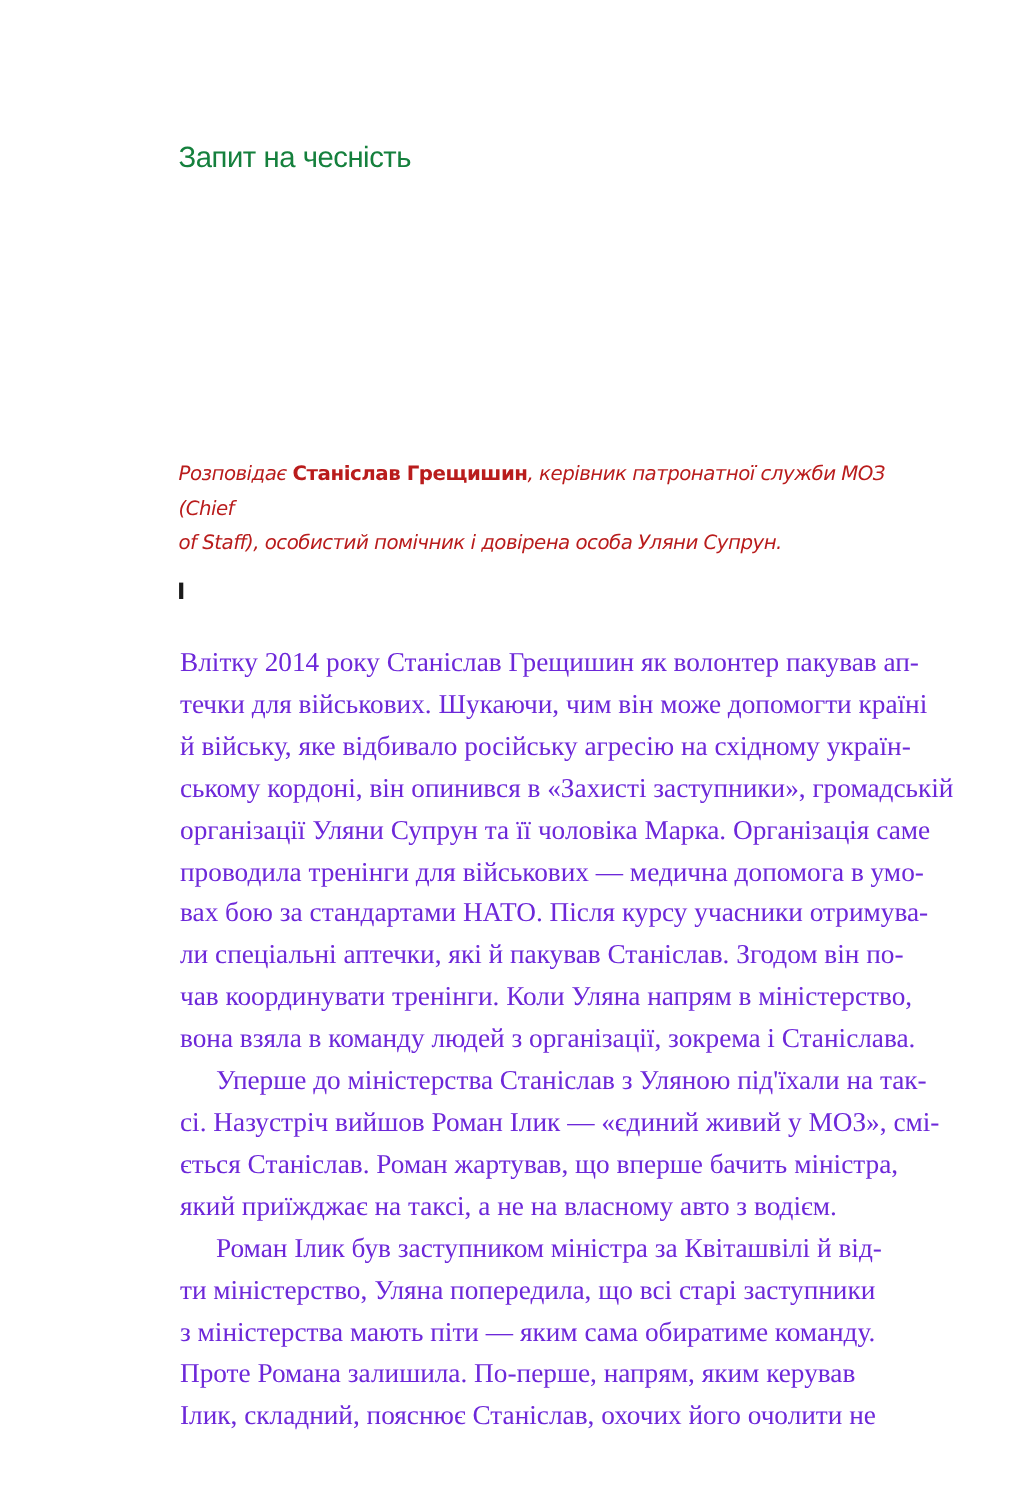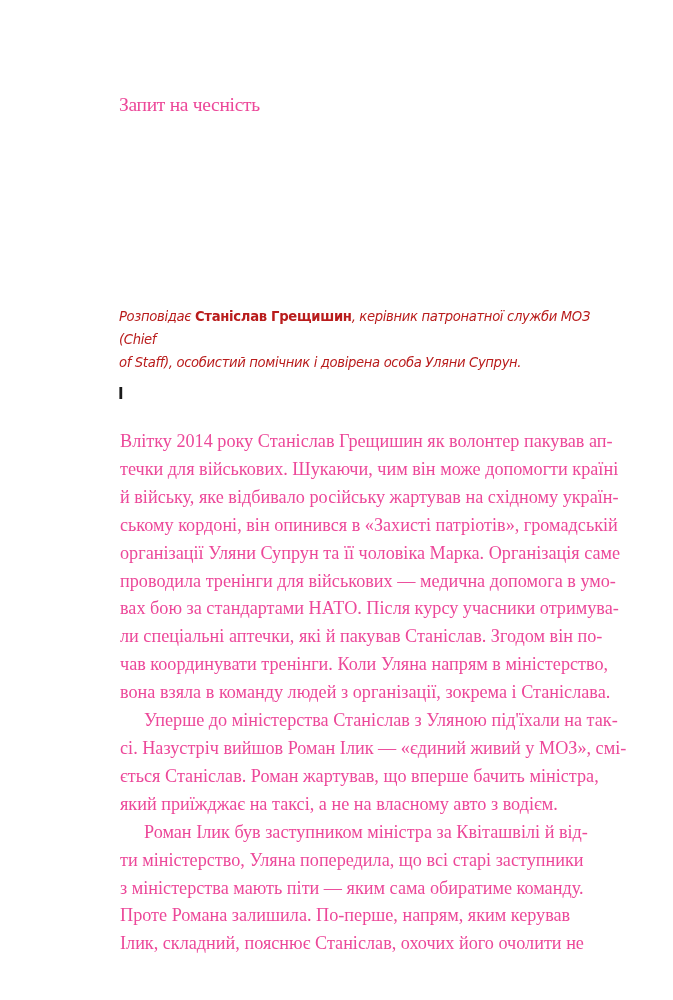--- a/index.html
+++ b/index.html
@@ -1,35 +1,35 @@
 <!DOCTYPE html>
 <html><head>
   <meta charset="utf-8">
   <style>
     html, body { margin: 0; padding: 0; background: #ffffff; }
     body { width: 673px; height: 1000px; position: relative; overflow: hidden; color: #1e1e1e; }
     .title {
       position: absolute; left: 119px; top: 94px;
-      font-family: Liberation Serif, serif; font-size: 19.5px; letter-spacing: -0.3px;
-      color: #ec4899; margin: 0; font-weight: normal;
+      font-family: Liberation Sans, sans-serif; font-size: 19.5px; letter-spacing: -0.3px;
+      color: #15803d; margin: 0; font-weight: normal;
     }
     .intro {
       position: absolute; left: 119px; top: 305px; width: 480px;
       font-family: "DejaVu Sans", sans-serif; font-style: italic; font-size: 13.2px;
       line-height: 23px; color: #b91c1c; letter-spacing: -0.35px;
     }
     .intro b { font-style: normal; font-weight: bold; letter-spacing: -0.3px; }
     .section-marker {
       position: absolute; left: 118px; top: 385px;
       font-family: "DejaVu Sans", sans-serif; font-size: 15px; font-weight: bold; color: #1a1a1a;
     }
     .body-text {
       position: absolute; left: 120px; top: 428px; width: 432px;
       font-family: "Liberation Serif", serif; font-size: 18.2px; line-height: 27.9px;
-      color: #ec4899; text-align: justify;
+      color: #6d28d9; text-align: justify;
     }
     .body-text .line { display: block; white-space: nowrap; text-align: justify; text-align-last: justify; }
     .body-text .line.last { text-align-last: left; }
     .body-text .line.indent { padding-left: 24px; }
   </style>
 </head>
 <body>
 
 <h1 class="title">Запит на чесність</h1>
 
@@ -37,22 +37,22 @@
   <span>Розповідає </span><b>Станіслав Грещишин</b><span>, керівник патронатної служби МОЗ (Chief</span><br>
   <span>of Staff), особистий помічник і довірена особа Уляни Супрун.</span>
 </div>
 
 <div class="section-marker">I</div>
 
 <div class="body-text">
   <div>
     <span class="line">Влітку 2014 року Станіслав Грещишин як волонтер пакував ап-</span>
     <span class="line">течки для військових. Шукаючи, чим він може допомогти країні</span>
-    <span class="line">й війську, яке відбивало російську жартував на східному україн-</span>
-    <span class="line">ському кордоні, він опинився в «Захисті патріотів», громадській</span>
+    <span class="line">й війську, яке відбивало російську агресію на східному україн-</span>
+    <span class="line">ському кордоні, він опинився в «Захисті заступники», громадській</span>
     <span class="line">організації Уляни Супрун та її чоловіка Марка. Організація саме</span>
     <span class="line">проводила тренінги для військових — медична допомога в умо-</span>
     <span class="line">вах бою за стандартами НАТО. Після курсу учасники отримува-</span>
     <span class="line">ли спеціальні аптечки, які й пакував Станіслав. Згодом він по-</span>
     <span class="line">чав координувати тренінги. Коли Уляна напрям в міністерство,</span>
     <span class="line last">вона взяла в команду людей з організації, зокрема і Станіслава.</span>
   </div>
   <div>
     <span class="line indent">Уперше до міністерства Станіслав з Уляною під'їхали на так-</span>
     <span class="line">сі. Назустріч вийшов Роман Ілик — «єдиний живий у МОЗ», смі-</span>

